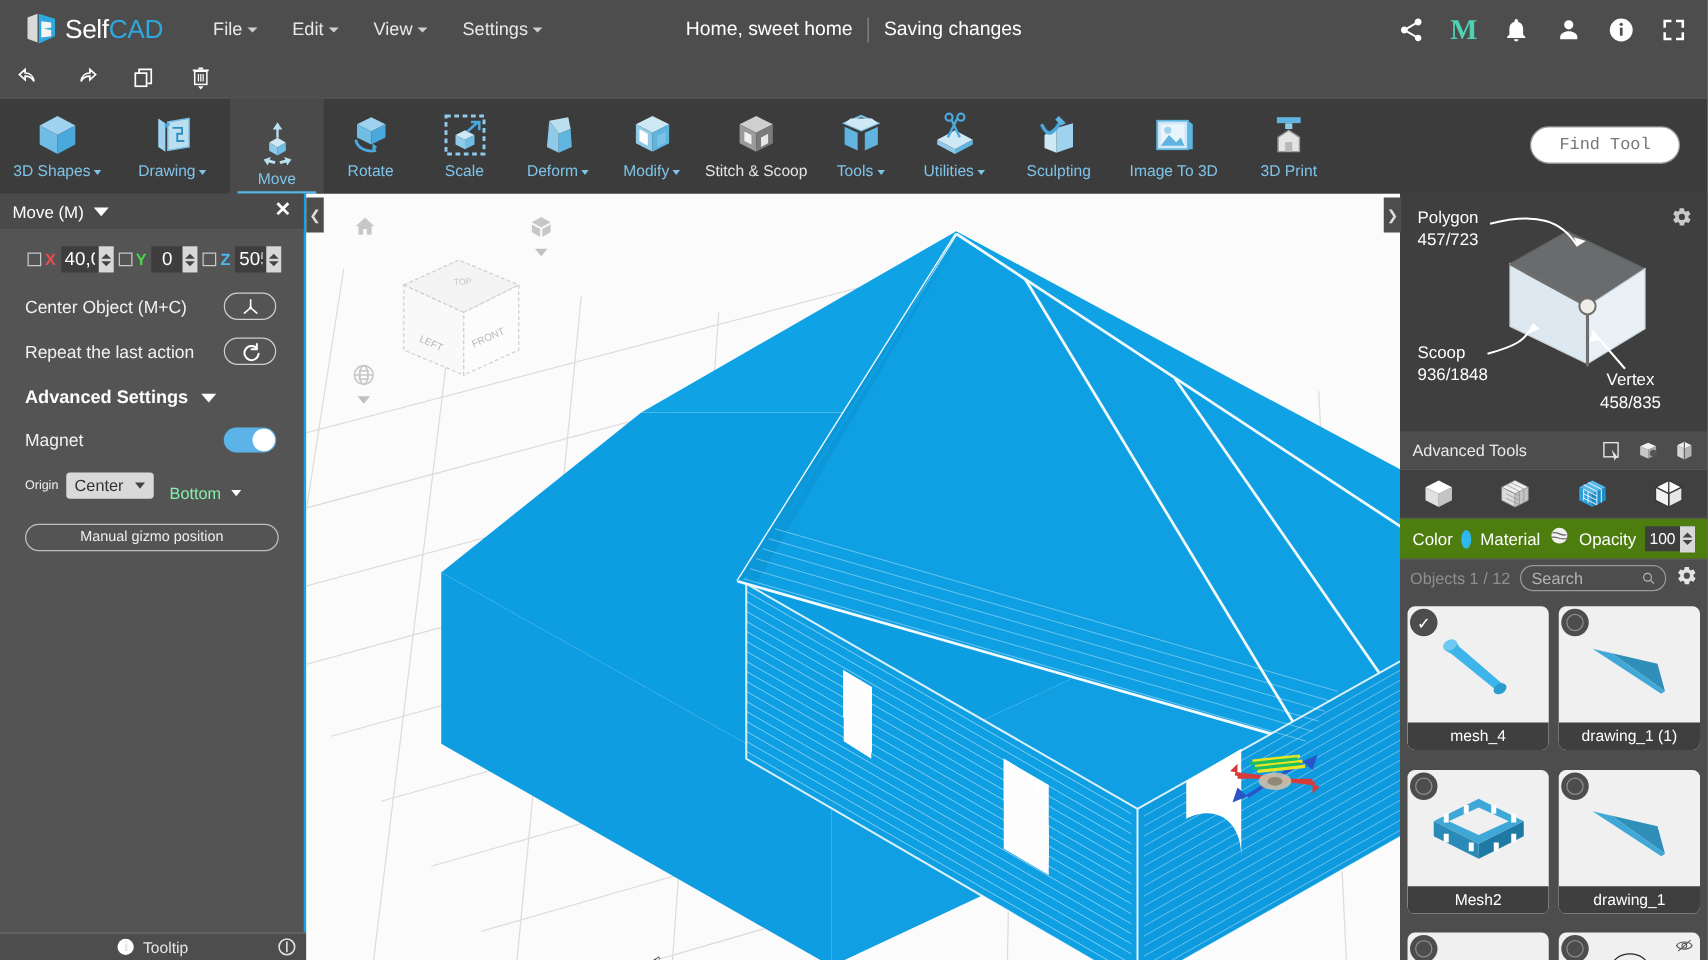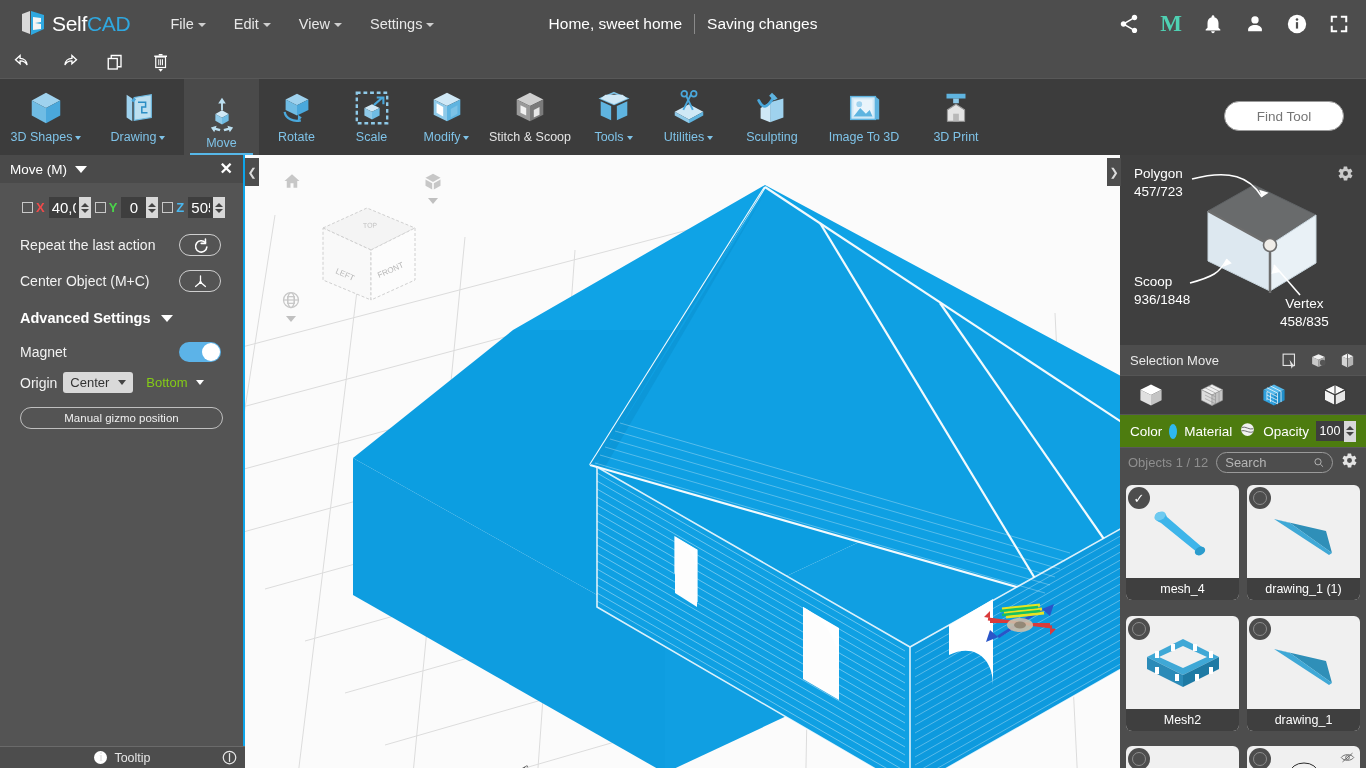--- a/index.html
+++ b/index.html
@@ -91,21 +91,21 @@
     border-top:4px solid #7fc3e8; vertical-align: middle;
   }
   .findtool {
     position: absolute; right: 22px; top: 22px;
     width: 120px; height: 30px; border: 1px solid #9a9a9a; border-radius: 15px;
     background: #fff; color: #6d6d6d; font-size: 13.5px;
     display:flex; align-items:center; justify-content:center; cursor: text;
   }
   .findtool input {
     border:none; outline:none; background:transparent; text-align:center;
-    font-family:Liberation Sans, sans-serif; font-size:13.5px; color:#000000; width:100%;
+    font-family:Liberation Mono, monospace; font-size:13.5px; color:#000000; width:100%;
   }
 
   
   .viewport {
     position: absolute; left: 245px; top: 155px; width: 875px; height: 613px;
     background: #fbfbfb; overflow: hidden;
   }
   .grid-svg { position:absolute; left:0; top:0; }
 
   .vp-home { position:absolute; left:38px; top:17px; width:18px; height:18px; cursor:pointer; }
@@ -180,27 +180,27 @@
     color:#fff; font-size:14.5px; font-weight:bold; display:flex; align-items:center;
     gap:10px; padding-left:10px; margin-top:18px; margin-bottom:16px; cursor:pointer;
   }
   .togglesw {
     width:42px;height:20px;border-radius:10px;background:#5cb3e8;position:relative;cursor:pointer;
   }
   .togglesw:after{
     content:'';position:absolute;right:1px;top:1px;width:18px;height:18px;border-radius:50%;background:#fff;
   }
   .originrow { display:flex; align-items:center; gap:6px; padding-left:10px; margin-bottom:14px;}
-  .originlbl { color:#f2f2f2; font-size:14px;}
+  .originlbl { color:#f2f2f2; font-size:10px;}
   .seldrop {
     background:#d9d9d9; color:#333; font-size:13px; border-radius:3px;
     padding:3px 7px; display:flex;align-items:center;gap:0;cursor:pointer; min-width:70px;
     justify-content:space-between;
   }
-  .seldrop.plain { background:transparent; color:#84cc16; gap:8px; min-width:auto;}
+  .seldrop.plain { background:transparent; color:#86efac; gap:8px; min-width:auto;margin-top:12px;}
   .caret-b { width:0;height:0;border-left:4px solid transparent;border-right:4px solid transparent;border-top:5px solid #444;}
   .caret-w { width:0;height:0;border-left:4px solid transparent;border-right:4px solid transparent;border-top:5px solid #fff;}
   .gizmobtn {
     margin: 4px 10px 0 10px; height:22px; border:1px solid #bfbfbf; border-radius:11px;
     color:#efefef; font-size:11.5px; display:flex;align-items:center;justify-content:center;cursor:pointer;
   }
   .lp-foot {
     position:absolute; left:0; bottom:0; width:245px; height:22px; background:#4d4d4d;
     border-top:1px solid #6a6a6a;
     display:flex; align-items:center; justify-content:center; gap:7px;
@@ -419,20 +419,30 @@
           <rect x="4" y="4" width="32" height="32" fill="none" stroke="#8fcae9" stroke-width="2.5" stroke-dasharray="4 3"></rect>
           <path d="M12 20 L20 16 L28 20 L20 24 Z" fill="#cfe8f6"></path>
           <path d="M12 20 L20 24 L20 32 L12 28 Z" fill="#8fcae9"></path>
           <path d="M28 20 L28 28 L20 32 L20 24 Z" fill="#6fbce4"></path>
           <path d="M22 17 L31 9 M25 9 h7 v7" fill="none" stroke="#4aa8dc" stroke-width="2.2"></path>
         </svg>
       </div>
       <div class="tool-lbl">Scale</div>
     </div>
 
+    <div class="tool">
+      <div class="tool-ico">
+        <svg width="38" height="38" viewBox="0 0 40 40">
+            <path d="M12 8 L28 5 L30 15 L20 19 Z" fill="#bcdff0"></path>
+            <path d="M12 8 L20 19 L20 35 L10 30 Z" fill="#8fcae9"></path>
+            <path d="M30 15 L31 30 L20 35 L20 19 Z" fill="#5fb4e0"></path>
+          </svg>
+      </div>
+      <div class="tool-lbl"><span>Deform</span><span class="caret-s"></span></div>
+    </div>
 
     <div class="tool">
       <div class="tool-ico">
         <svg width="38" height="38" viewBox="0 0 40 40">
             <path d="M20 4 L34 11 L20 18 L6 11 Z" fill="#cfe8f6"></path>
             <path d="M6 11 L20 18 L20 34 L6 27 Z" fill="#8fcae9"></path>
             <path d="M34 11 L34 27 L20 34 L20 18 Z" fill="#5fb4e0"></path>
             <path d="M9 15 L16 19 L16 29 L9 25 Z" fill="#fff"></path>
             <path d="M24 21 L31 17 L31 26 L24 30 Z" fill="#7cc2e6"></path>
           </svg>
@@ -562,35 +572,35 @@
             <input type="text" value="505" style="">
             <div class="spin">
                 <div class="up"></div>
                 <div class="dn"></div>
               </div>
           </div>
         </div>
       </div>
 
       <div class="rowline">
+        <div class="rowlbl">Center Object (M+C)</div>
+        <div class="pillbtn">
+          <svg width="17" height="17" viewBox="0 0 24 24">
+              <path d="M12 4 v9 M12 13 L5 19 M12 13 L19 19" stroke-width="1.8" stroke-linecap="round"></path>
+              <circle cx="12" cy="13" r="1.8" fill="#fff" stroke="none"></circle>
+            </svg>
+        </div>
+      </div>
+
+      <div class="rowline">
         <div class="rowlbl">Repeat the last action</div>
         <div class="pillbtn">
           <svg width="17" height="17" viewBox="0 0 24 24">
               <path d="M19 8a8 8 0 1 0 2 6" stroke-width="2.2" stroke-linecap="round"></path>
               <path d="M19 3 v6 h-6" stroke-width="2.2" stroke-linecap="round"></path>
-            </svg>
-        </div>
-      </div>
-
-      <div class="rowline">
-        <div class="rowlbl">Center Object (M+C)</div>
-        <div class="pillbtn">
-          <svg width="17" height="17" viewBox="0 0 24 24">
-              <path d="M12 4 v9 M12 13 L5 19 M12 13 L19 19" stroke-width="1.8" stroke-linecap="round"></path>
-              <circle cx="12" cy="13" r="1.8" fill="#fff" stroke="none"></circle>
             </svg>
         </div>
       </div>
 
       <div class="advhdr">
         <span>Advanced Settings</span>
         <span class="tri-dn2"></span>
       </div>
 
       <div class="rowline" style="margin-bottom:10px;">
@@ -797,21 +807,21 @@
         <path d="M72 24 C110 14 130 22 142 42" fill="none" stroke="#fff" stroke-width="1.6"></path>
         <path d="M142 42 l-5 -6 l10 0 z" fill="#fff" transform="rotate(18 142 42)"></path>
         <path d="M70 128 C92 122 100 118 107 104" fill="none" stroke="#fff" stroke-width="1.6"></path>
         <path d="M107 104 l-5 7 l9 -2 z" fill="#fff" transform="rotate(-10 107 104)"></path>
         <path d="M180 140 L154 110" fill="none" stroke="#fff" stroke-width="1.6"></path>
         <path d="M154 110 l0 9 l8 -4 z" fill="#fff" transform="rotate(16 154 110)"></path>
       </svg>
     </div>
 
     <div class="seltools">
-      <div class="lbl">Selection Move</div>
+      <div class="lbl">Advanced Tools</div>
       <div class="ico-grp">
         <svg width="17" height="17" viewBox="0 0 24 24">
             <rect x="3" y="3" width="16" height="16" fill="none" stroke="#e4e4e4" stroke-width="1.6"></rect>
             <path d="M12 11 l7 9 l-2.5 .5 l-1.5 3 z" fill="#e4e4e4"></path>
           </svg>
         <svg width="17" height="17" viewBox="0 0 24 24">
             <path d="M3 7 L12 3 L21 7 L12 11 Z" fill="#f0f0f0"></path>
             <path d="M3 7 L12 11 L12 21 L3 17 Z" fill="#c8c8c8"></path>
             <path d="M21 7 L21 17 L12 21 L12 11 Z" fill="#a8a8a8"></path>
             <circle cx="18" cy="15" r="4" fill="#555"></circle>

